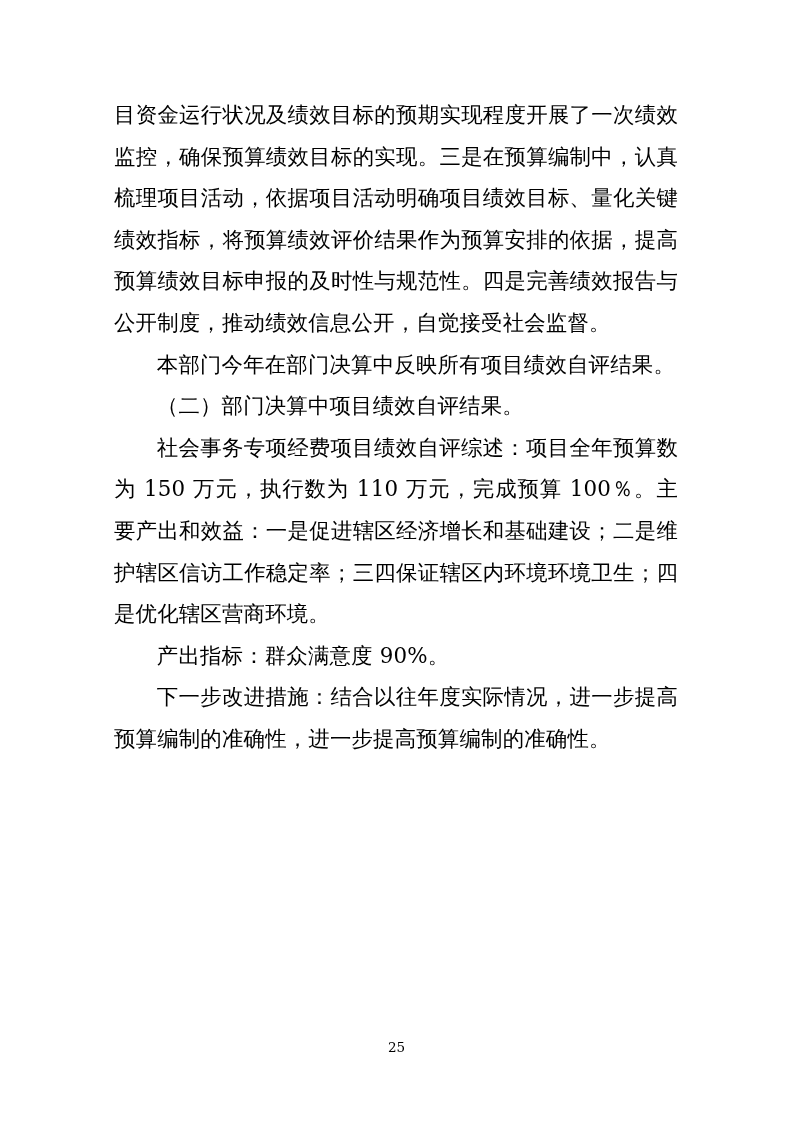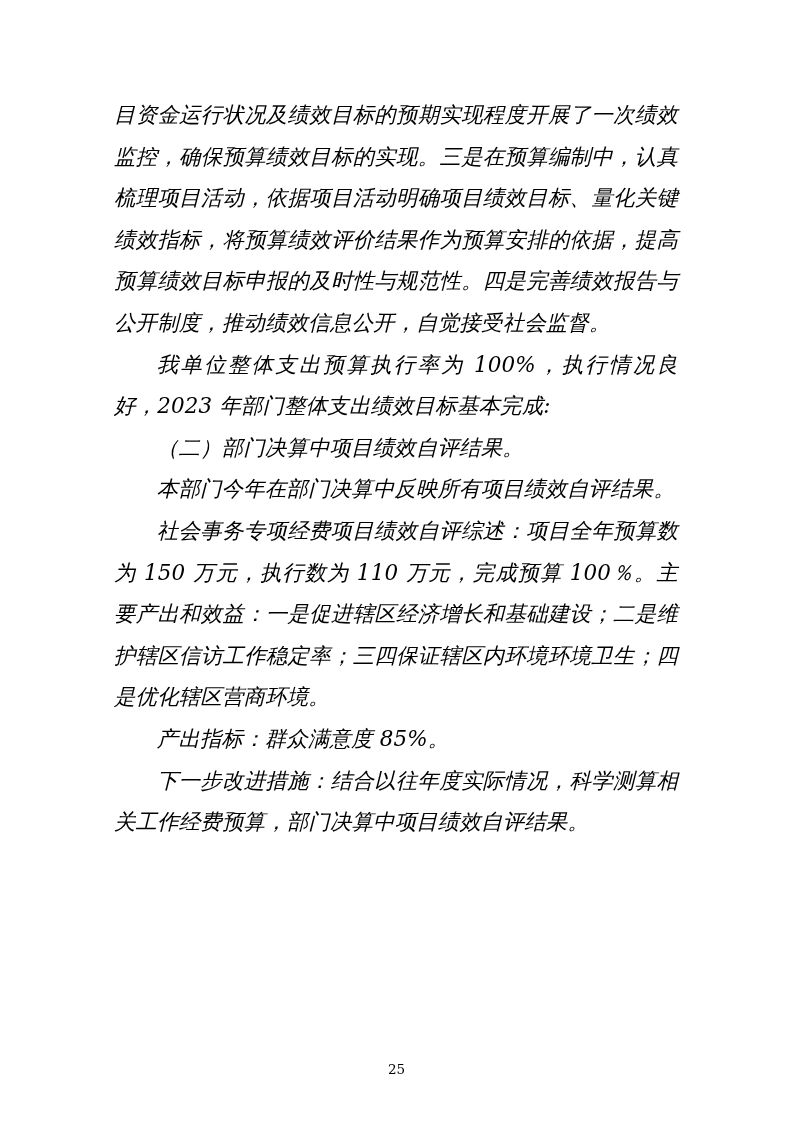--- a/index.html
+++ b/index.html
@@ -19,49 +19,47 @@
   .doc-body {
     position: absolute;
     top: 94px;
     left: 114px;
     width: 564px;
     font-size: 21.4px;
     line-height: 41.6px;
     text-align: justify;
     text-justify: inter-ideograph;
     letter-spacing: 0.2px;
-    font-style: italic;
   }
   .doc-body p {
     margin: 0;
     padding: 0;
     text-indent: 2em;
     word-break: break-all;
   }
   .doc-body p.continuation {
     text-indent: 0;
   }
   .page-number {
     position: absolute;
-    top: 1060px;
+    top: 1038px;
     left: 0;
     width: 100%;
     text-align: center;
     font-size: 13.5px;
     line-height: 18px;
     color: #000000;
   }
 </style>
 </head>
 <body>
 
 <div class="page">
   <div class="doc-body">
     <p class="continuation">目资金运行状况及绩效目标的预期实现程度开展了一次绩效监控，确保预算绩效目标的实现。三是在预算编制中，认真梳理项目活动，依据项目活动明确项目绩效目标、量化关键绩效指标，将预算绩效评价结果作为预算安排的依据，提高预算绩效目标申报的及时性与规范性。四是完善绩效报告与公开制度，推动绩效信息公开，自觉接受社会监督。</p>
-    <p>我单位整体支出预算执行率为 100%，执行情况良好，2023 年部门整体支出绩效目标基本完成:</p>
+    <p>本部门今年在部门决算中反映所有项目绩效自评结果。</p>
     <p>（二）部门决算中项目绩效自评结果。</p>
-    <p>本部门今年在部门决算中反映所有项目绩效自评结果。</p>
     <p>社会事务专项经费项目绩效自评综述：项目全年预算数为 150 万元，执行数为 110 万元，完成预算 100％。主要产出和效益：一是促进辖区经济增长和基础建设；二是维护辖区信访工作稳定率；三四保证辖区内环境环境卫生；四是优化辖区营商环境。</p>
-    <p>产出指标：群众满意度 85%。</p>
-    <p>下一步改进措施：结合以往年度实际情况，科学测算相关工作经费预算，部门决算中项目绩效自评结果。</p>
+    <p>产出指标：群众满意度 90%。</p>
+    <p>下一步改进措施：结合以往年度实际情况，进一步提高预算编制的准确性，进一步提高预算编制的准确性。</p>
   </div>
   <div class="page-number">25</div>
 </div>
 
 </body></html>

